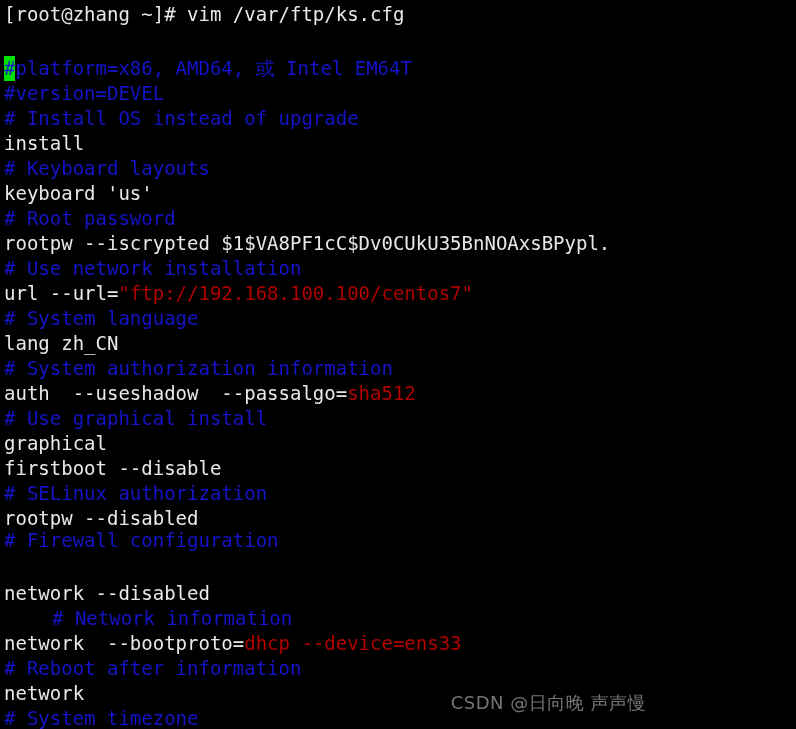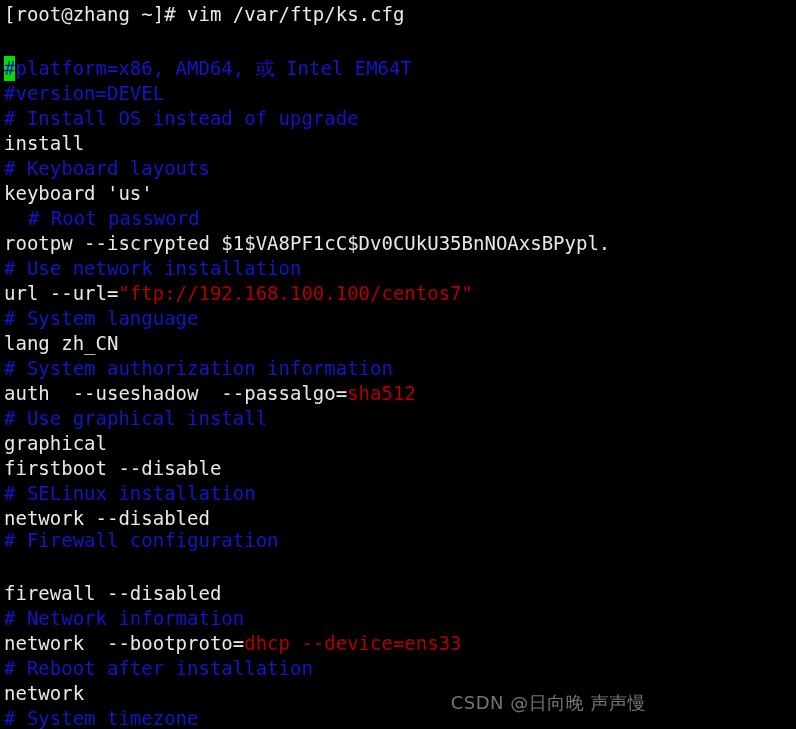--- a/index.html
+++ b/index.html
@@ -61,38 +61,38 @@
 
   <div class="line c-white" id="prompt-line" style="top:2px;">[root@zhang ~]# vim /var/ftp/ks.cfg</div>
 
   <div id="editor-buffer">
       <div class="line" id="line-1" style="top: 56px;"><span class="cursor-cell">#</span><span class="seg c-blue">platform=x86, AMD64, 或 Intel EM64T</span></div>
       <div class="line" id="line-2" style="top: 81px;"><span class="seg c-blue">#version=DEVEL</span></div>
       <div class="line" id="line-3" style="top: 106px;"><span class="seg c-blue"># Install OS instead of upgrade</span></div>
       <div class="line" id="line-4" style="top: 131px;"><span class="seg c-white">install</span></div>
       <div class="line" id="line-5" style="top: 156px;"><span class="seg c-blue"># Keyboard layouts</span></div>
       <div class="line" id="line-6" style="top: 181px;"><span class="seg c-white">keyboard 'us'</span></div>
-      <div class="line" id="line-7" style="top: 206px; margin-left: 24px;"><span class="seg c-blue"># Root password</span></div>
+      <div class="line" id="line-7" style="top: 206px;"><span class="seg c-blue"># Root password</span></div>
       <div class="line" id="line-8" style="top: 231px;"><span class="seg c-white">rootpw --iscrypted $1$VA8PF1cC$Dv0CUkU35BnNOAxsBPypl.</span></div>
       <div class="line" id="line-9" style="top: 256px;"><span class="seg c-blue"># Use network installation</span></div>
       <div class="line" id="line-10" style="top: 281px;"><span class="seg c-white">url --url=</span><span class="seg c-red">"ftp://192.168.100.100/centos7"</span></div>
       <div class="line" id="line-11" style="top: 306px;"><span class="seg c-blue"># System language</span></div>
       <div class="line" id="line-12" style="top: 331px;"><span class="seg c-white">lang zh_CN</span></div>
       <div class="line" id="line-13" style="top: 356px;"><span class="seg c-blue"># System authorization information</span></div>
       <div class="line" id="line-14" style="top: 381px;"><span class="seg c-white">auth  --useshadow  --passalgo=</span><span class="seg c-red">sha512</span></div>
       <div class="line" id="line-15" style="top: 406px;"><span class="seg c-blue"># Use graphical install</span></div>
       <div class="line" id="line-16" style="top: 431px;"><span class="seg c-white">graphical</span></div>
       <div class="line" id="line-17" style="top: 456px;"><span class="seg c-white">firstboot --disable</span></div>
-      <div class="line" id="line-18" style="top: 481px;"><span class="seg c-blue"># SELinux installation</span></div>
-      <div class="line" id="line-19" style="top: 506px;"><span class="seg c-white">network --disabled</span></div>
+      <div class="line" id="line-18" style="top: 481px;"><span class="seg c-blue"># SELinux authorization</span></div>
+      <div class="line" id="line-19" style="top: 506px;"><span class="seg c-white">rootpw --disabled</span></div>
       <div class="line" id="line-20" style="top: 531px;"><span class="seg c-white"></span></div>
       <div class="line" id="line-21" style="top: 528px;"><span class="seg c-blue"># Firewall configuration</span></div>
-      <div class="line" id="line-22" style="top: 581px;"><span class="seg c-white">firewall --disabled</span></div>
-      <div class="line" id="line-23" style="top: 606px;"><span class="seg c-blue"># Network information</span></div>
+      <div class="line" id="line-22" style="top: 581px;"><span class="seg c-white">network --disabled</span></div>
+      <div class="line" id="line-23" style="top: 606px; margin-left: 48px;"><span class="seg c-blue"># Network information</span></div>
       <div class="line" id="line-24" style="top: 631px;"><span class="seg c-white">network  --bootproto=</span><span class="seg c-red">dhcp --device=ens33</span></div>
-      <div class="line" id="line-25" style="top: 656px;"><span class="seg c-blue"># Reboot after installation</span></div>
+      <div class="line" id="line-25" style="top: 656px;"><span class="seg c-blue"># Reboot after information</span></div>
       <div class="line" id="line-26" style="top: 681px;"><span class="seg c-white">network</span></div>
       <div class="line" id="line-27" style="top: 706px;"><span class="seg c-blue"># System timezone</span></div>
     </div>
 
   <div id="watermark">CSDN @日向晚 声声慢</div>
 
 </div>
 
 </body></html>

